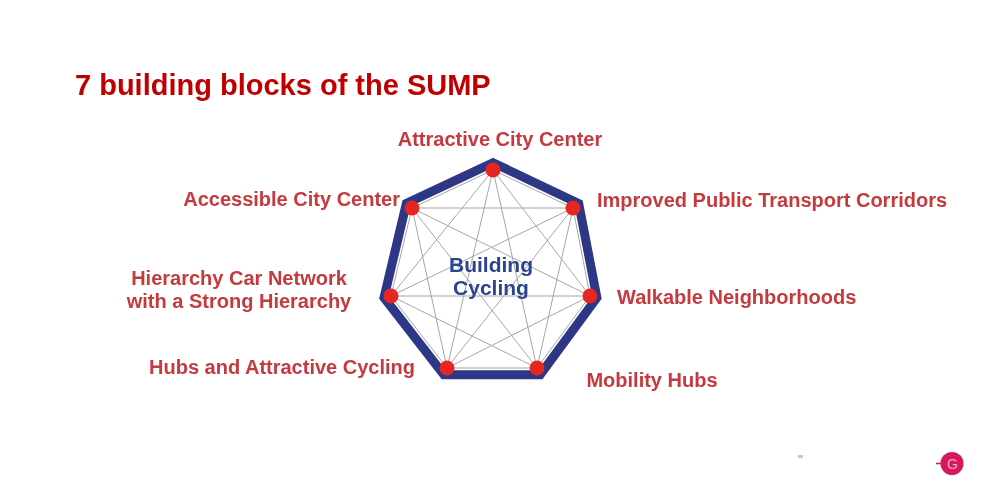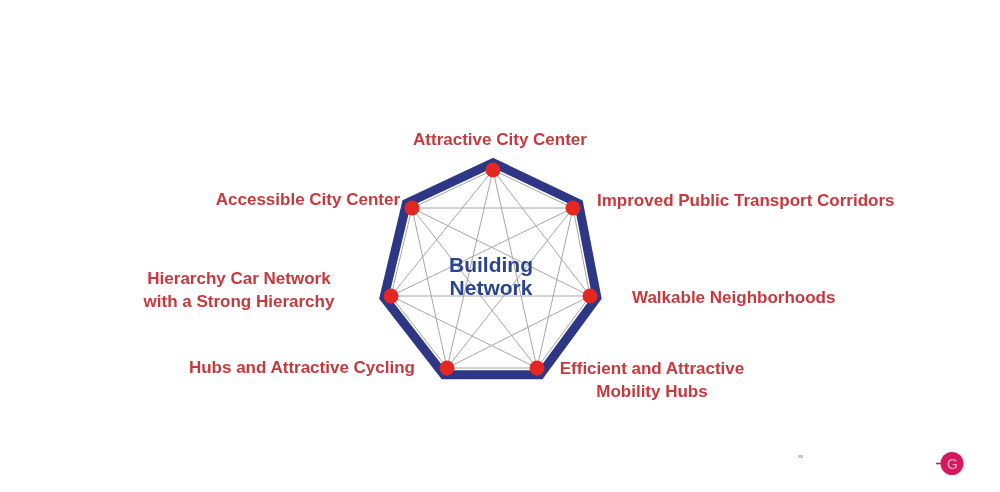--- a/index.html
+++ b/index.html
@@ -26,21 +26,21 @@
   }
   .diagram-svg {
     position: absolute;
     left: 0;
     top: 0;
     width: 1000px;
     height: 492px;
   }
   .node-label {
     position: absolute;
-    font-size: 17px;
+    font-size: 20px;
     font-weight: bold;
     line-height: 23px;
     white-space: nowrap;
   }
   .node-label .lbl-line { display: block; }
   .center-label {
     position: absolute;
     left: 491px;
     top: 276px;
     transform: translate(-50%, -50%);
@@ -66,20 +66,21 @@
     top: 444px;
     width: 48px;
     height: 40px;
   }
 </style>
 </head>
 <body>
 
 <div class="slide">
 
+  <h1 class="slide-title" style="color: rgb(192, 0, 0);">7 building blocks of the SUMP</h1>
 
   <svg class="diagram-svg" id="diagram-svg" viewBox="0 0 1000 492" xmlns="http://www.w3.org/2000/svg">
       <line x1="493" y1="170" x2="573" y2="208" stroke="#a6a6a6" stroke-width="1"></line>
       <line x1="493" y1="170" x2="590" y2="296" stroke="#a6a6a6" stroke-width="1"></line>
       <line x1="493" y1="170" x2="537" y2="368" stroke="#a6a6a6" stroke-width="1"></line>
       <line x1="493" y1="170" x2="447" y2="368" stroke="#a6a6a6" stroke-width="1"></line>
       <line x1="493" y1="170" x2="391" y2="296" stroke="#a6a6a6" stroke-width="1"></line>
       <line x1="493" y1="170" x2="412" y2="208" stroke="#a6a6a6" stroke-width="1"></line>
       <line x1="573" y1="208" x2="590" y2="296" stroke="#a6a6a6" stroke-width="1"></line>
       <line x1="573" y1="208" x2="537" y2="368" stroke="#a6a6a6" stroke-width="1"></line>
@@ -101,37 +102,36 @@
       <circle cx="573" cy="208" r="7.5" fill="#e42721"></circle>
       <circle cx="590" cy="296" r="7.5" fill="#e42721"></circle>
       <circle cx="537" cy="368" r="7.5" fill="#e42721"></circle>
       <circle cx="447" cy="368" r="7.5" fill="#e42721"></circle>
       <circle cx="391" cy="296" r="7.5" fill="#e42721"></circle>
       <circle cx="412" cy="208" r="7.5" fill="#e42721"></circle>
     </svg>
 
   <div class="center-label" style="color: rgb(43, 68, 144);">
     <span class="lbl-line">Building</span>
-    <span class="lbl-line">Network</span>
+    <span class="lbl-line">Cycling</span>
   </div>
 
   <div class="node-label" style="left: 500px; top: 139px; transform: translate(-50%, -50%); text-align: center; color: rgb(196, 58, 62);">
     <span class="lbl-line">Attractive City Center</span>
   </div>
 
   <div class="node-label" style="left: 597px; top: 200px; transform: translate(0px, -50%); text-align: left; color: rgb(196, 58, 62);">
     <span class="lbl-line">Improved Public Transport Corridors</span>
   </div>
 
-  <div class="node-label" style="left: 632px; top: 297px; transform: translate(0px, -50%); text-align: center; color: rgb(196, 58, 62);">
+  <div class="node-label" style="left: 617px; top: 297px; transform: translate(0px, -50%); text-align: center; color: rgb(196, 58, 62);">
     <span class="lbl-line">Walkable Neighborhoods</span>
   </div>
 
   <div class="node-label" style="left: 652px; top: 380px; transform: translate(-50%, -50%); text-align: center; color: rgb(196, 58, 62);">
-    <span class="lbl-line">Efficient and Attractive</span>
     <span class="lbl-line">Mobility Hubs</span>
   </div>
 
   <div class="node-label" style="right: 585px; top: 367px; transform: translate(0px, -50%); text-align: right; color: rgb(196, 58, 62);">
     <span class="lbl-line">Hubs and Attractive Cycling</span>
   </div>
 
   <div class="node-label" style="left: 239px; top: 290px; transform: translate(-50%, -50%); text-align: center; color: rgb(196, 58, 62);">
     <span class="lbl-line">Hierarchy Car Network</span>
     <span class="lbl-line">with a Strong Hierarchy</span>

